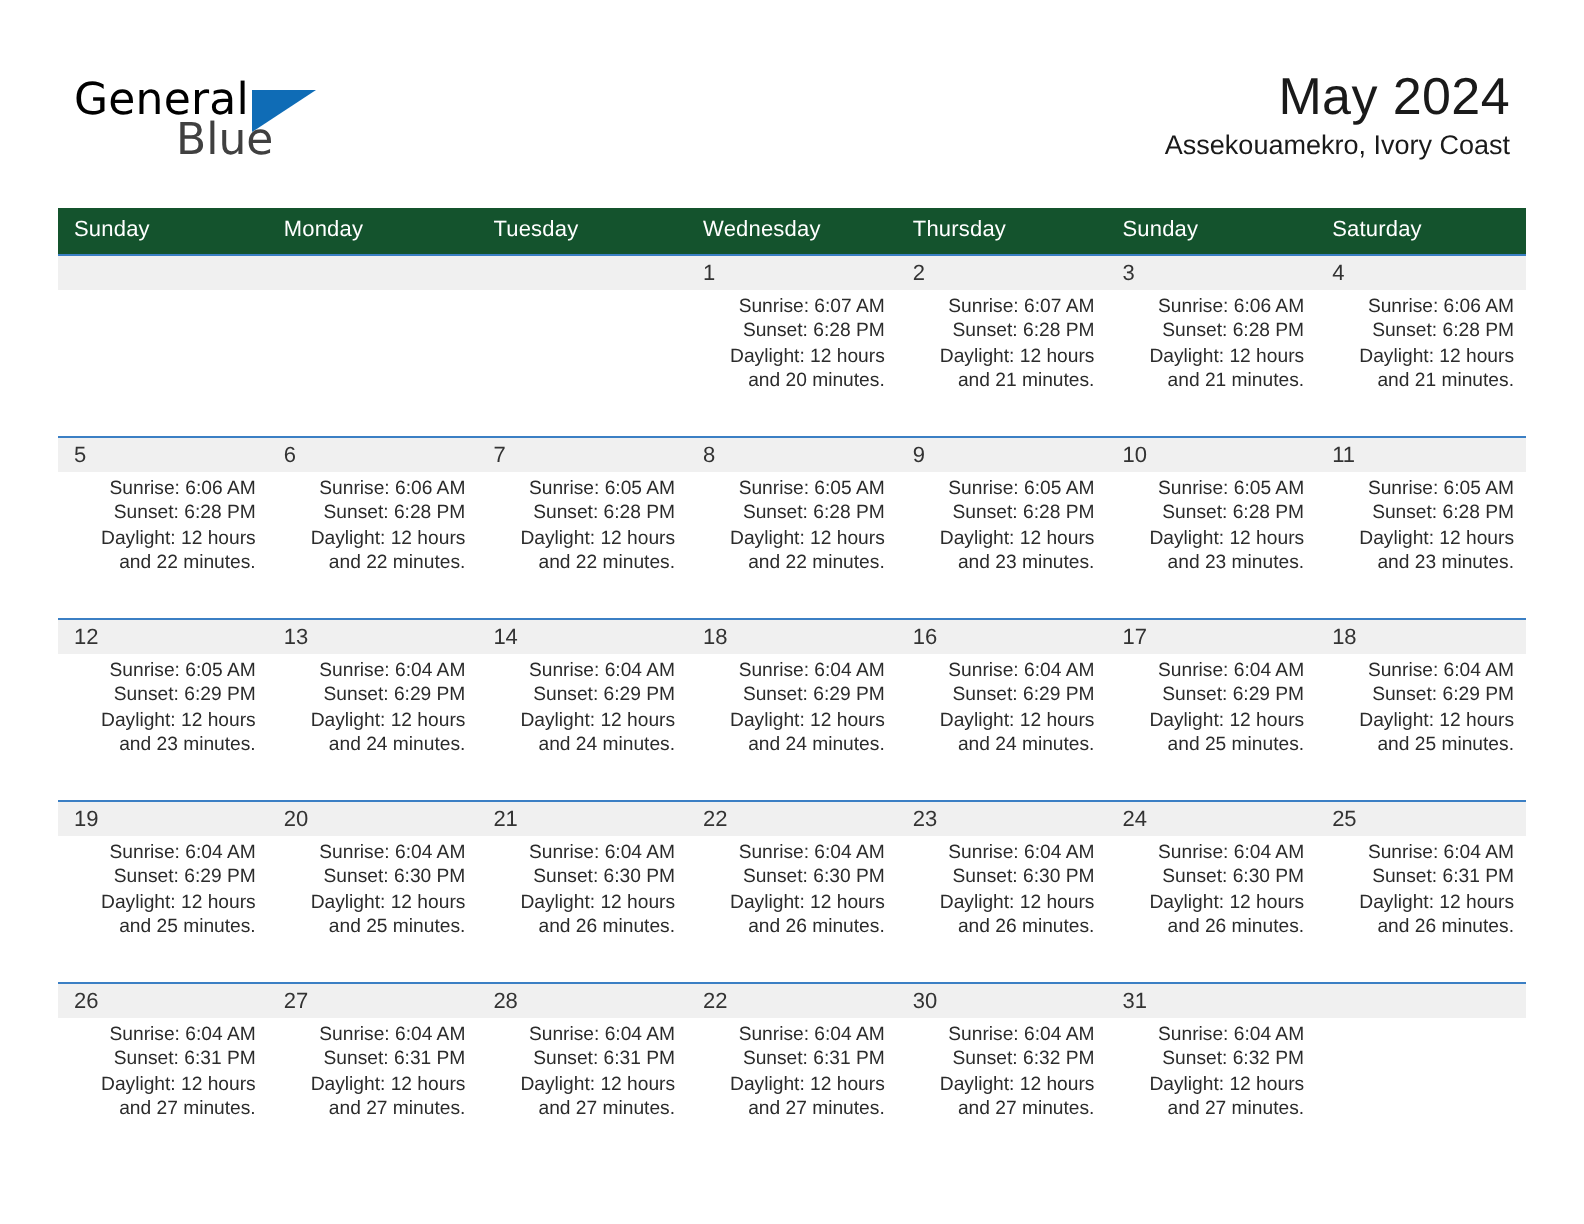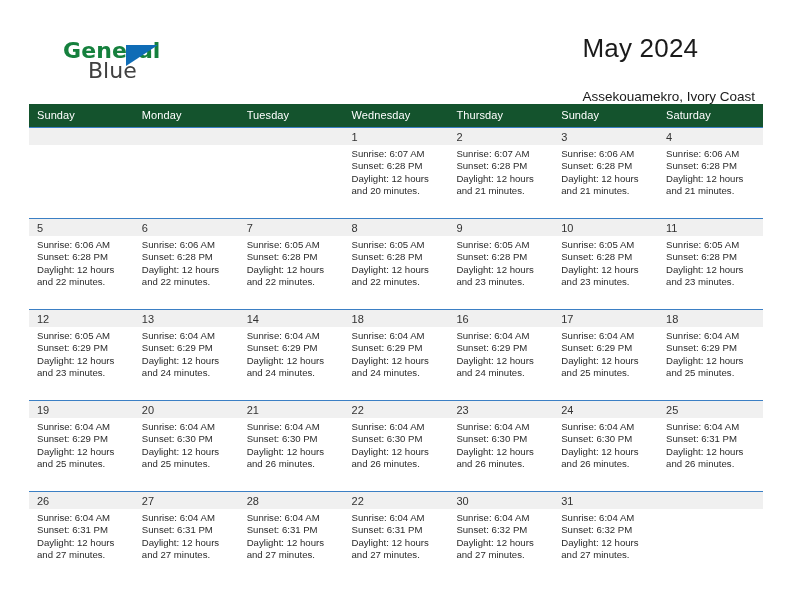--- a/index.html
+++ b/index.html
@@ -33,24 +33,23 @@
     left: 37px;
     top: 38px;
     width: 200px;
     height: 50px;
   }
   .logo-general {
     position: absolute;
     left: 0; top: 0;
     font-size: 22px;
     letter-spacing: 0.1px;
-    color: #15803d;
+    color: #000000;
     font-family: "DejaVu Sans", sans-serif;
-    font-weight: 700;
-    margin-left: 26px;
+    font-weight: 400;
   }
   .logo-blue {
     position: absolute;
     left: 51px; top: 20px;
     font-size: 22px;
     color: #404040;
     font-family: "DejaVu Sans", sans-serif;
     font-weight: 400;
   }
   .logo-tri {
@@ -59,30 +58,31 @@
     top: 7px;
     width: 0; height: 0;
     border-left: 32px solid #0f6cb6;
     border-bottom: 21px solid transparent;
   }
 
   .title-block {
     position: absolute;
     right: 37px;
     top: 32px;
+    text-align: right;
   }
   .month-title {
     font-size: 26px;
     font-weight: 400;
     color: #1a1a1a;
     line-height: 32px;
     letter-spacing: 0.2px;
   }
   .location-title {
-    margin-top: 24px;
+    margin-top: 0;
     font-size: 13.5px;
     font-weight: 400;
     color: #1a1a1a;
     line-height: 18px;
   }
 
   
   .calendar {
     position: absolute;
     left: 29px;
@@ -122,20 +122,21 @@
     box-sizing: border-box;
     font-size: 11px;
     color: #333333;
     line-height: 15px;
   }
   .cell-body {
     padding: 3px 6px 0 8px;
     font-size: 9.6px;
     line-height: 12.3px;
     color: #2b2b2b;
+    text-align: right;
   }
   .cell-body div {
     white-space: nowrap;
   }
   td.empty .daynum-band {
     background: #f0f0f0;
   }
   td.empty .cell-body { visibility: hidden; }
 </style>
 </head>

